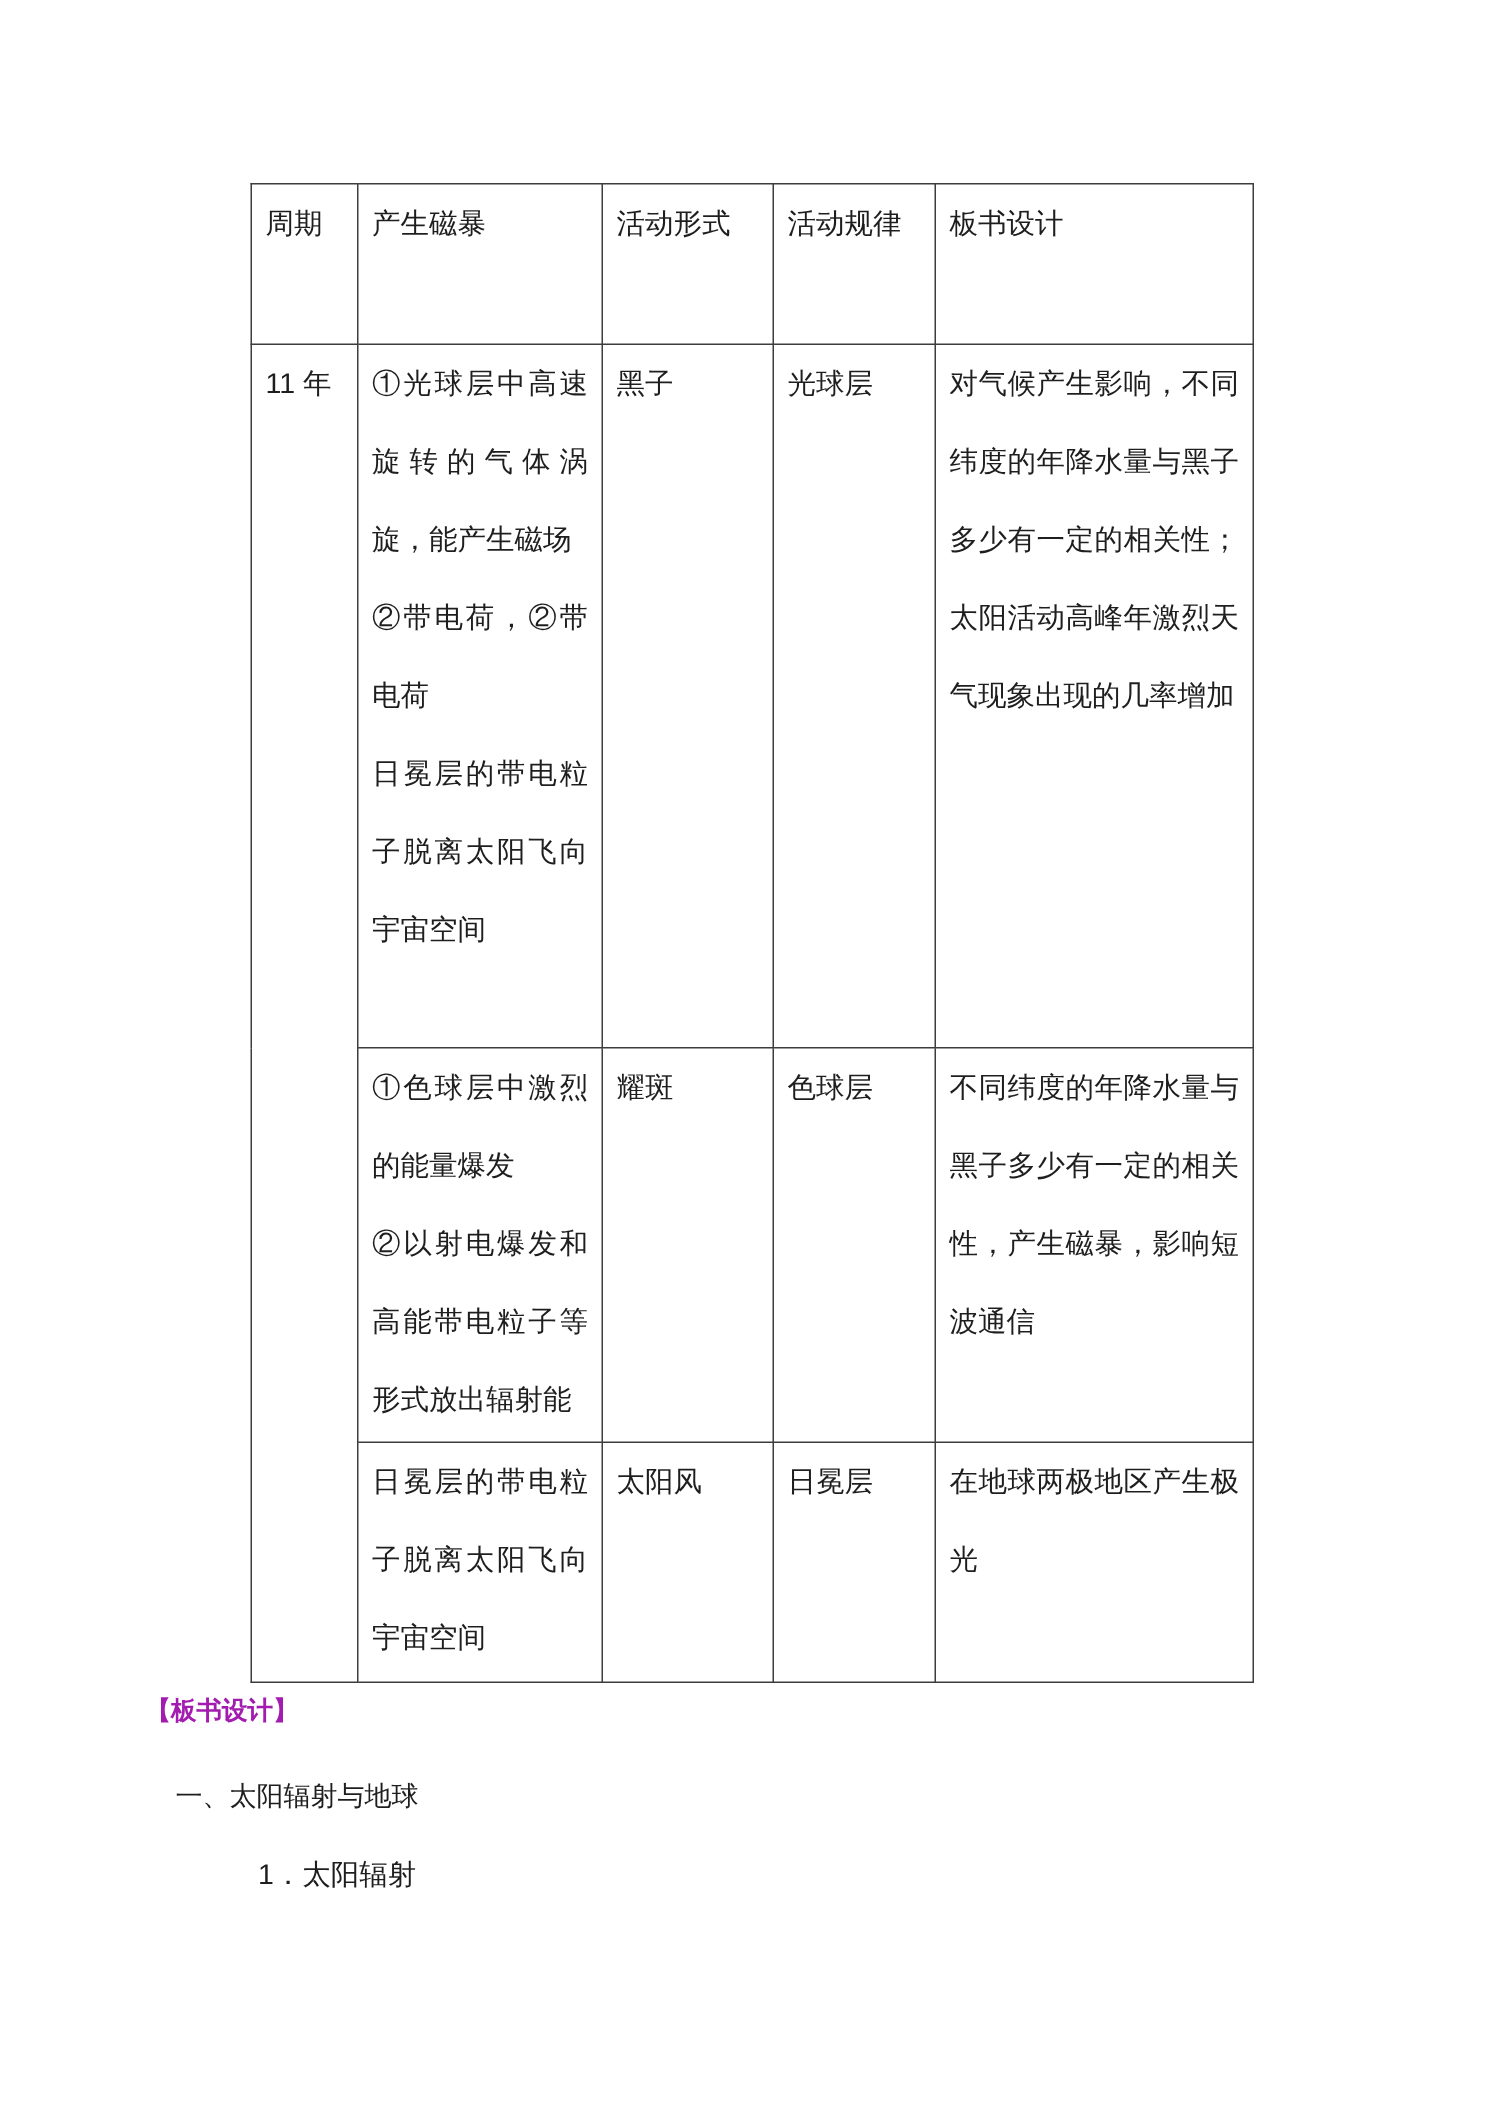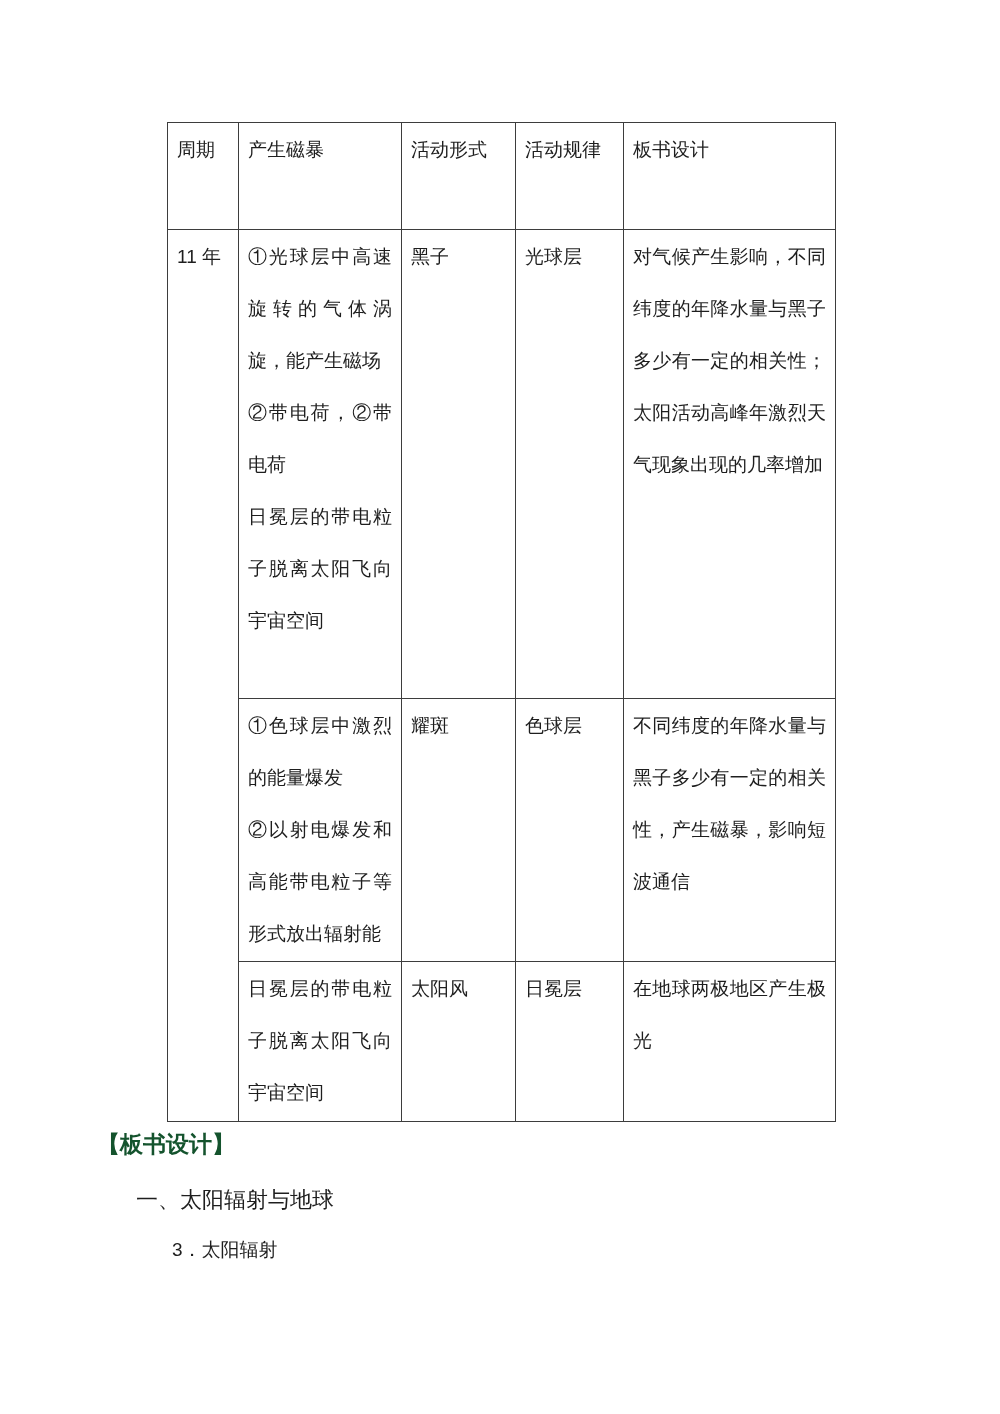--- a/index.html
+++ b/index.html
@@ -39,29 +39,29 @@
   .doc-table col.c1 { width: 71px; }
   .doc-table col.c2 { width: 163px; }
   .doc-table col.c3 { width: 114px; }
   .doc-table col.c4 { width: 108px; }
   .doc-table col.c5 { width: 212px; }
   .para { margin: 0; }
   .board-heading {
     position: absolute;
     left: 97px;
     top: 1129px;
-    font-size: 23px;
+    font-size: 17px;
     font-weight: bold;
-    color: #14532d;
+    color: #a21caf;
   }
   .board-item-1 {
     position: absolute;
-    left: 136px;
+    left: 117px;
     top: 1185px;
-    font-size: 22px;
+    font-size: 18px;
   }
   .board-item-2 {
     position: absolute;
     left: 172px;
     top: 1237px;
     font-size: 19px;
   }
 </style>
 </head>
 <body>
@@ -108,13 +108,13 @@
       </td>
       <td>太阳风</td>
       <td>日冕层</td>
       <td>在地球两极地区产生极光</td>
     </tr>
   </tbody>
 </table>
 
 <div class="board-heading">【板书设计】</div>
 <div class="board-item-1">一、太阳辐射与地球</div>
-<div class="board-item-2">3．太阳辐射</div>
+<div class="board-item-2">1．太阳辐射</div>
 
 </body></html>

